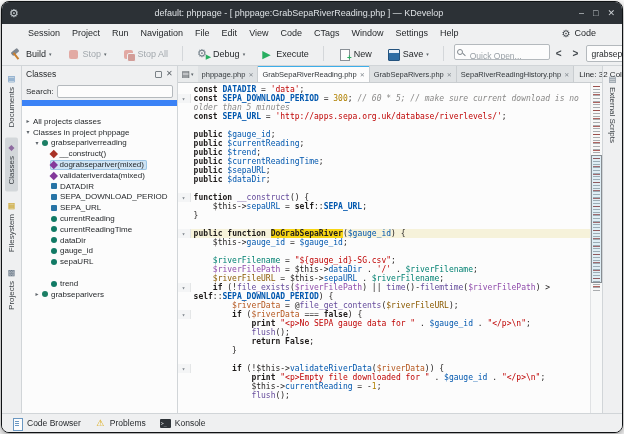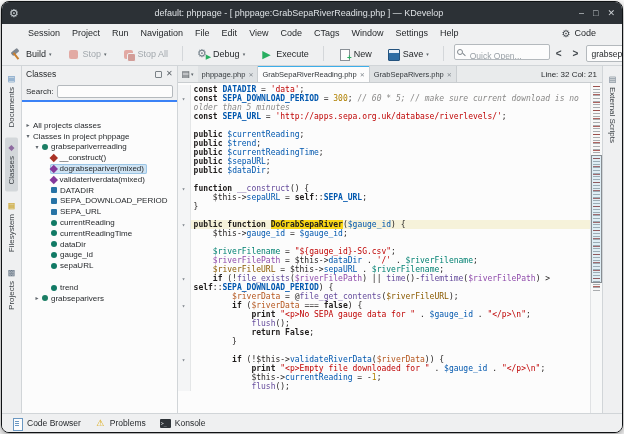--- a/index.html
+++ b/index.html
@@ -51,42 +51,42 @@
 .dock-strip.left .vtab{transform:rotate(180deg);}
 .vtab.active{background:#d3d7da;}
 .vicon{font-size:8px;}
 .panel{flex:0 0 127px;display:flex;flex-direction:column;border-right:1px solid #d1d5d8;font-size:8px;color:#26292c;min-height:0;}
 .panel-header{flex:0 0 16px;display:flex;align-items:center;padding:0 4px;gap:4px;}
 .panel-title{flex:1;font-size:8.5px;}
 .ph-icon{width:7px;height:7px;border:1px solid #7b8287;border-radius:1px;}
 .ph-close{font-size:8px;color:#5d646a;line-height:1;}
 .search-row{flex:0 0 18px;display:flex;align-items:center;gap:3px;padding:0 4px;}
 .search-input{flex:1;height:13px;border:1px solid #b4b9bd;border-radius:2px;background:#fcfcfc;outline:none;font-size:8px;padding:0 2px;}
-.tree{flex:1;background:#fcfcfc;border-top:2px solid #3b82f6;padding-top:18px;overflow:hidden;}
+.tree{flex:1;background:#fcfcfc;border-top:6px solid #3b82f6;padding-top:10px;overflow:hidden;}
 .tree-row{display:flex;align-items:center;height:10.8px;white-space:nowrap;}
 .expander{flex:0 0 8px;font-size:6px;color:#60666c;text-align:center;line-height:1;}
 .row-inner{display:inline-flex;align-items:center;padding:0 3px 0 1px;border-radius:2px;height:10px;}
 .tree-icon{width:6px;height:6px;margin-right:3px;flex:0 0 auto;}
 .icon-class{background:#1b7e64;border-radius:50%;}
 .icon-constructor{background:#a93226;transform:rotate(45deg);width:5.5px;height:5.5px;}
 .icon-method{background:#84399b;transform:rotate(45deg);width:5.5px;height:5.5px;}
 .icon-constant{background:#2874a6;border-radius:1px;}
 .icon-variable{background:#117a65;border-radius:50%;}
 .tree-label{font-size:8px;color:#26292c;}
 .editor-col{flex:1;display:flex;flex-direction:column;min-width:0;background:#fcfcfc;}
 .tabbar{flex:0 0 17px;background:#e9ebec;border-bottom:1px solid #c9cdd0;display:flex;align-items:stretch;}
 .tabbar-icon{display:flex;align-items:center;padding:0 4px;font-size:9px;color:#4c5257;gap:1px;}
 .etabs{display:flex;align-items:stretch;}
 .etab{display:flex;align-items:center;gap:3px;padding:0 4px;border-right:1px solid #c9cdd0;font-size:7.5px;color:#33383c;background:#dfe2e4;white-space:nowrap;}
 .etab.active{background:#fcfcfc;}
 .tab-close{font-size:6px;color:#7e858b;}
 .cursor-status{margin-left:auto;display:flex;align-items:center;padding:0 5px;font-size:8px;color:#26292c;white-space:nowrap;}
 .editor-body{flex:1;display:flex;min-height:0;position:relative;}
 .code-area{flex:1;overflow:hidden;padding-top:2px;font-family:"DejaVu Sans Mono",monospace;font-size:8px;color:#1f1c1b;}
-.code-row{display:flex;height:9px;line-height:9px;}
+.code-row{display:flex;height:9px;line-height:9px;align-items:flex-end;}
 .gutter{flex:0 0 13px;background:#f4f5f6;border-right:1px solid #e4e6e7;font-size:6px;color:#80878d;text-align:center;line-height:9px;}
 .code-text{flex:1;white-space:pre;padding-left:3px;overflow:hidden;}
 .minimap{flex:0 0 12px;background:#f7f8f8;border-left:1px solid #e0e2e4;position:relative;}
 .mm-texture{position:absolute;left:2px;right:2px;top:3px;height:205px;background:repeating-linear-gradient(to bottom,rgba(150,50,45,.75) 0 1px,transparent 1px 8px),repeating-linear-gradient(to bottom,rgba(75,80,86,.45) 0 1px,transparent 1px 3px);}
 .mm-view{position:absolute;left:0;right:0;top:72px;height:128px;border:1px solid #878d92;background:rgba(61,174,233,.12);}
 .statusbar{flex:0 0 19px;background:#eff0f1;border-top:1px solid #d1d5d8;display:flex;align-items:center;padding:0 5px;gap:4px;}
 .sb-item{display:flex;align-items:center;gap:4px;padding:1px 5px;font-size:8.5px;color:#26292c;border-radius:2px;}
 .sb-ico{width:11px;height:11px;position:relative;display:inline-block;}
 .ic-problems{font-size:9px;line-height:11px;color:#d9a400;text-align:center;}
 .ic-code-browser::before{content:'';position:absolute;left:1px;top:0;width:8px;height:11px;background:#fdfdfd;border:1px solid #6b98c2;}
@@ -341,20 +341,24 @@
               <span class="tab-close">✕</span>
             </span>
             <span class="etab active">
               <span class="etab-label">GrabSepaRiverReading.php</span>
               <span class="tab-close">✕</span>
             </span>
             <span class="etab">
               <span class="etab-label">GrabSepaRivers.php</span>
               <span class="tab-close">✕</span>
             </span>
+            <span class="etab">
+              <span class="etab-label">SepaRiverReadingHistory.php</span>
+              <span class="tab-close">✕</span>
+            </span>
           </span>
         <span class="cursor-status">Line: 32 Col: 21</span>
       </div>
       <div class="editor-body">
         <div class="code-area">
             <div class="code-row">
               <span class="gutter"></span>
               <span class="code-text"><span class="tok-keyword">const</span> <span class="tok-constant">DATADIR</span> = <span class="tok-string">'data'</span>;</span>
             </div>
             <div class="code-row">
@@ -365,20 +369,24 @@
               <span class="gutter"></span>
               <span class="code-text"><span class="tok-comment">older than 5 minutes</span></span>
             </div>
             <div class="code-row">
               <span class="gutter"></span>
               <span class="code-text"><span class="tok-keyword">const</span> <span class="tok-constant">SEPA_URL</span> = <span class="tok-string">'http://apps.sepa.org.uk/database/riverlevels/'</span>;</span>
             </div>
             <div class="code-row">
               <span class="gutter"></span>
               <span class="code-text"></span>
+            </div>
+            <div class="code-row">
+              <span class="gutter"></span>
+              <span class="code-text"><span class="tok-keyword">public</span> <span style="color:#0057ae">$gauge_id</span>;</span>
             </div>
             <div class="code-row">
               <span class="gutter"></span>
               <span class="code-text"><span class="tok-keyword">public</span> <span style="color:#0057ae">$currentReading</span>;</span>
             </div>
             <div class="code-row">
               <span class="gutter"></span>
               <span class="code-text"><span class="tok-keyword">public</span> <span style="color:#0057ae">$trend</span>;</span>
             </div>
             <div class="code-row">

